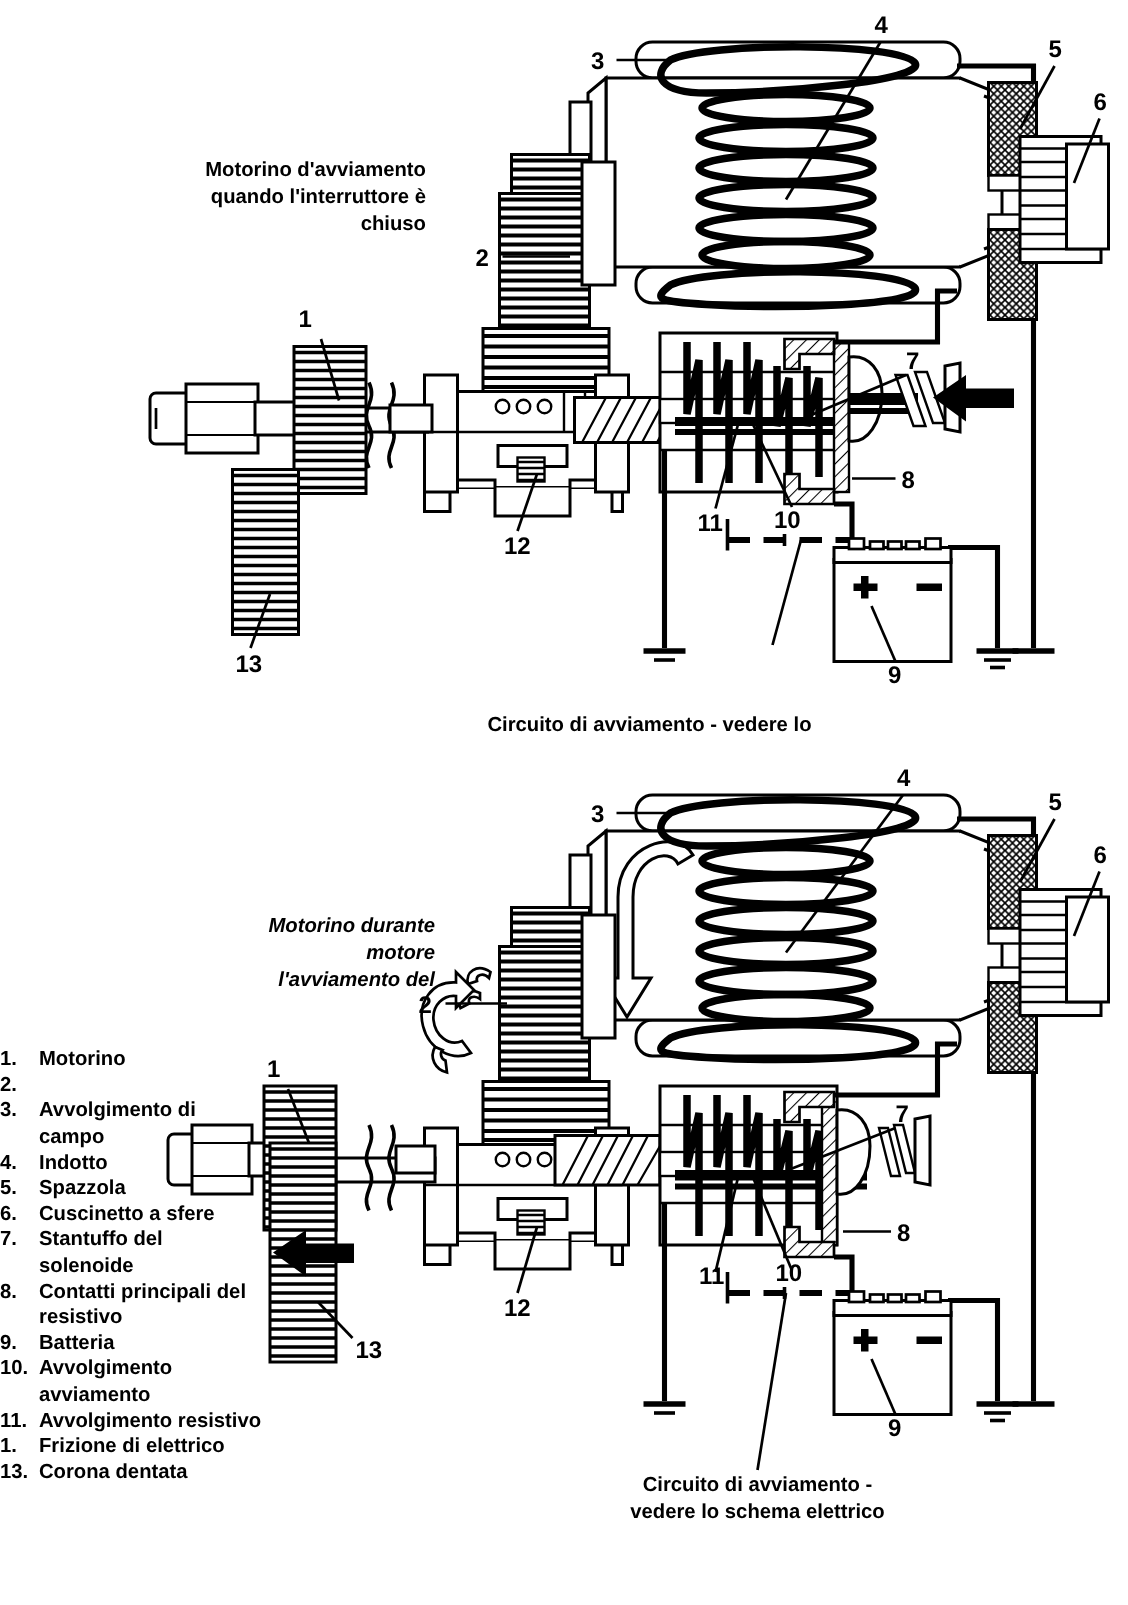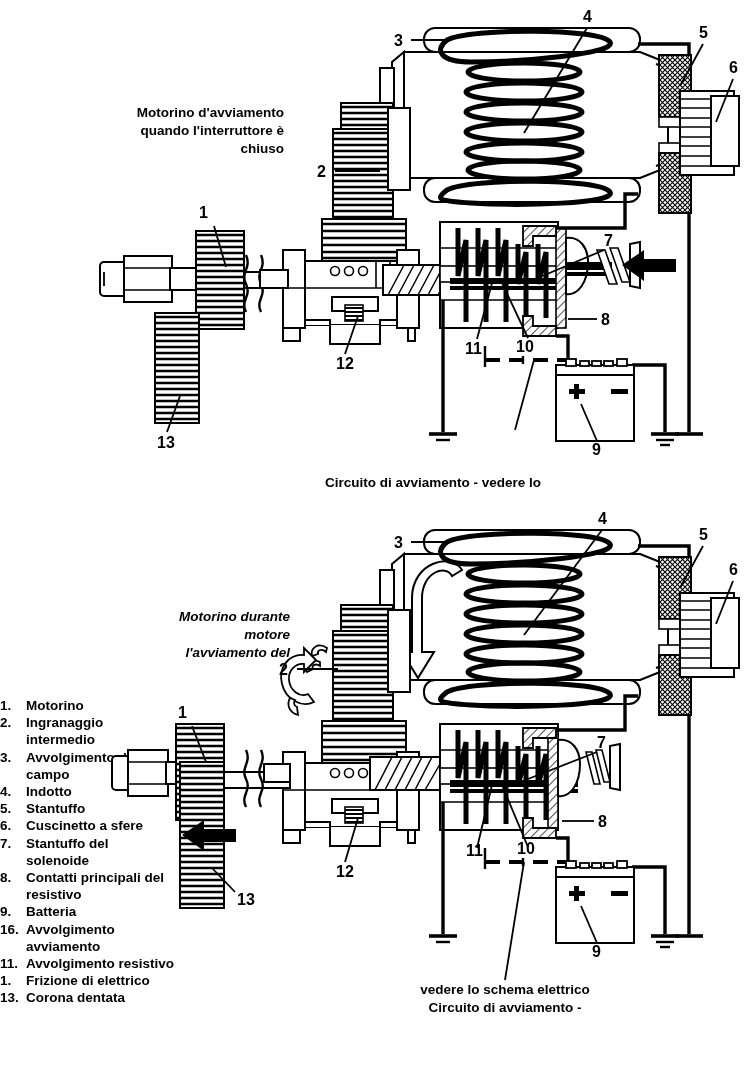--- a/index.html
+++ b/index.html
@@ -26,63 +26,62 @@
   <div>Motorino durante</div>
   <div>motore</div>
   <div>l'avviamento del</div>
 </div>
 
 <div class="cap" style="left:260px;top:474px;width:281px;">
   <div>Circuito di avviamento - vedere lo</div>
 </div>
 
 <div class="cap2" style="left:390px;top:981px;width:230px;">
+  <div>Circuito di avviamento -</div>
   <div>vedere lo schema elettrico</div>
-  <div>Circuito di avviamento -</div>
 </div>
 
 <div class="legend">
   <div class="row">
       <span class="num">1.</span>
       <span class="txt">Motorino</span>
     </div>
   <div class="row">
       <span class="num">2.</span>
-      <span class="txt">Ingranaggio intermedio</span>
     </div>
   <div class="row">
       <span class="num">3.</span>
       <span class="txt">Avvolgimento di campo</span>
     </div>
   <div class="row">
       <span class="num">4.</span>
       <span class="txt">Indotto</span>
     </div>
   <div class="row">
       <span class="num">5.</span>
-      <span class="txt">Stantuffo</span>
+      <span class="txt">Spazzola</span>
     </div>
   <div class="row">
       <span class="num">6.</span>
       <span class="txt">Cuscinetto a sfere</span>
     </div>
   <div class="row">
       <span class="num">7.</span>
       <span class="txt">Stantuffo del solenoide</span>
     </div>
   <div class="row">
       <span class="num">8.</span>
       <span class="txt">Contatti principali del resistivo</span>
     </div>
   <div class="row">
       <span class="num">9.</span>
       <span class="txt">Batteria</span>
     </div>
   <div class="row">
-      <span class="num">16.</span>
+      <span class="num">10.</span>
       <span class="txt">Avvolgimento avviamento</span>
     </div>
   <div class="row">
       <span class="num">11.</span>
       <span class="txt">Avvolgimento resistivo</span>
     </div>
   <div class="row">
       <span class="num">1.</span>
       <span class="txt">Frizione di elettrico</span>
     </div>

